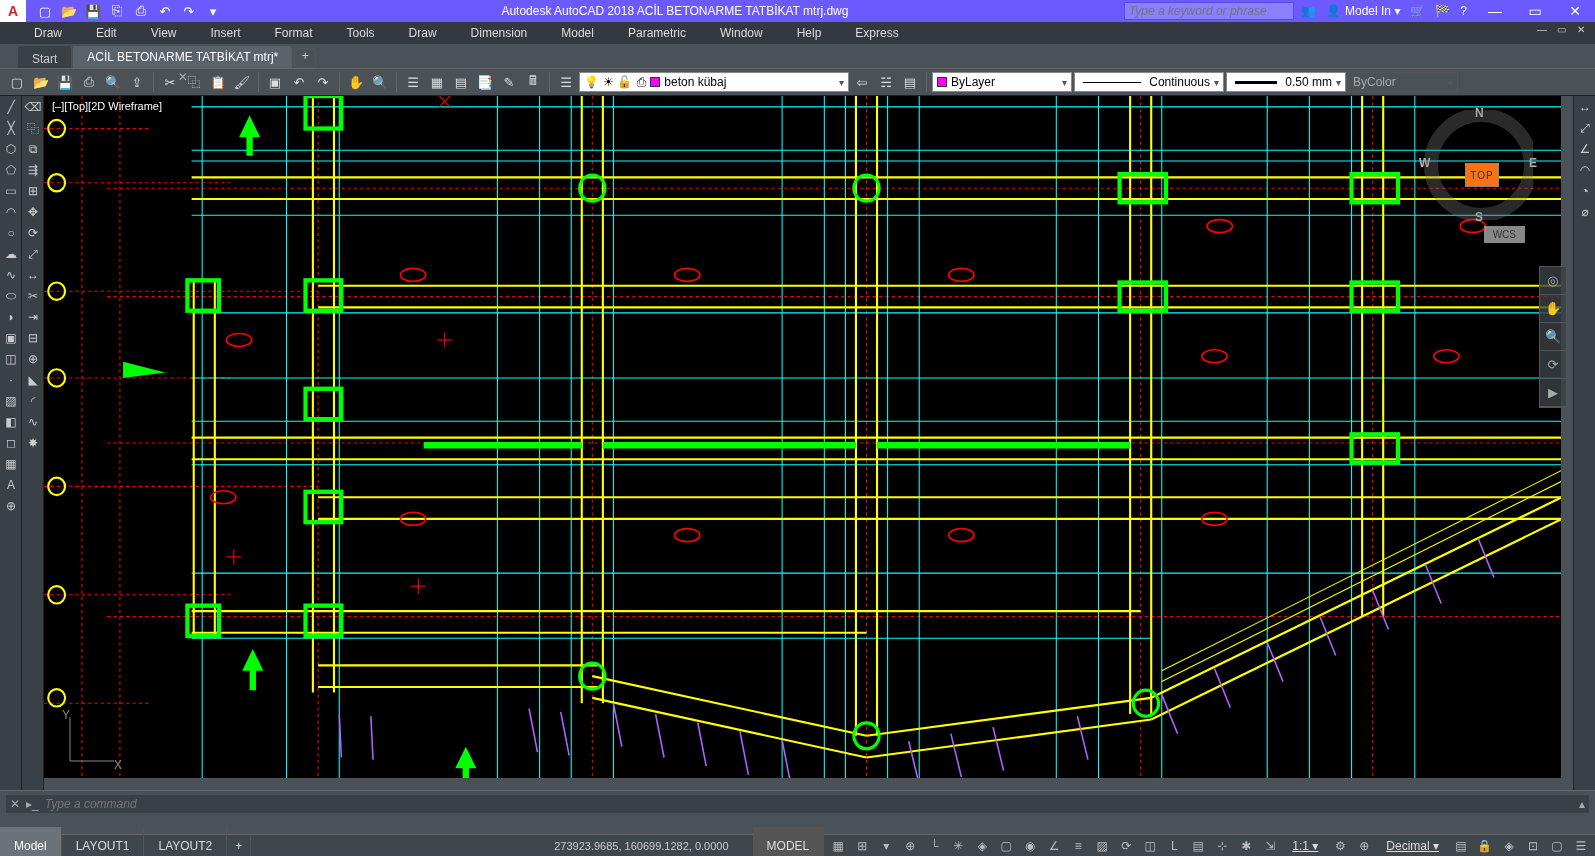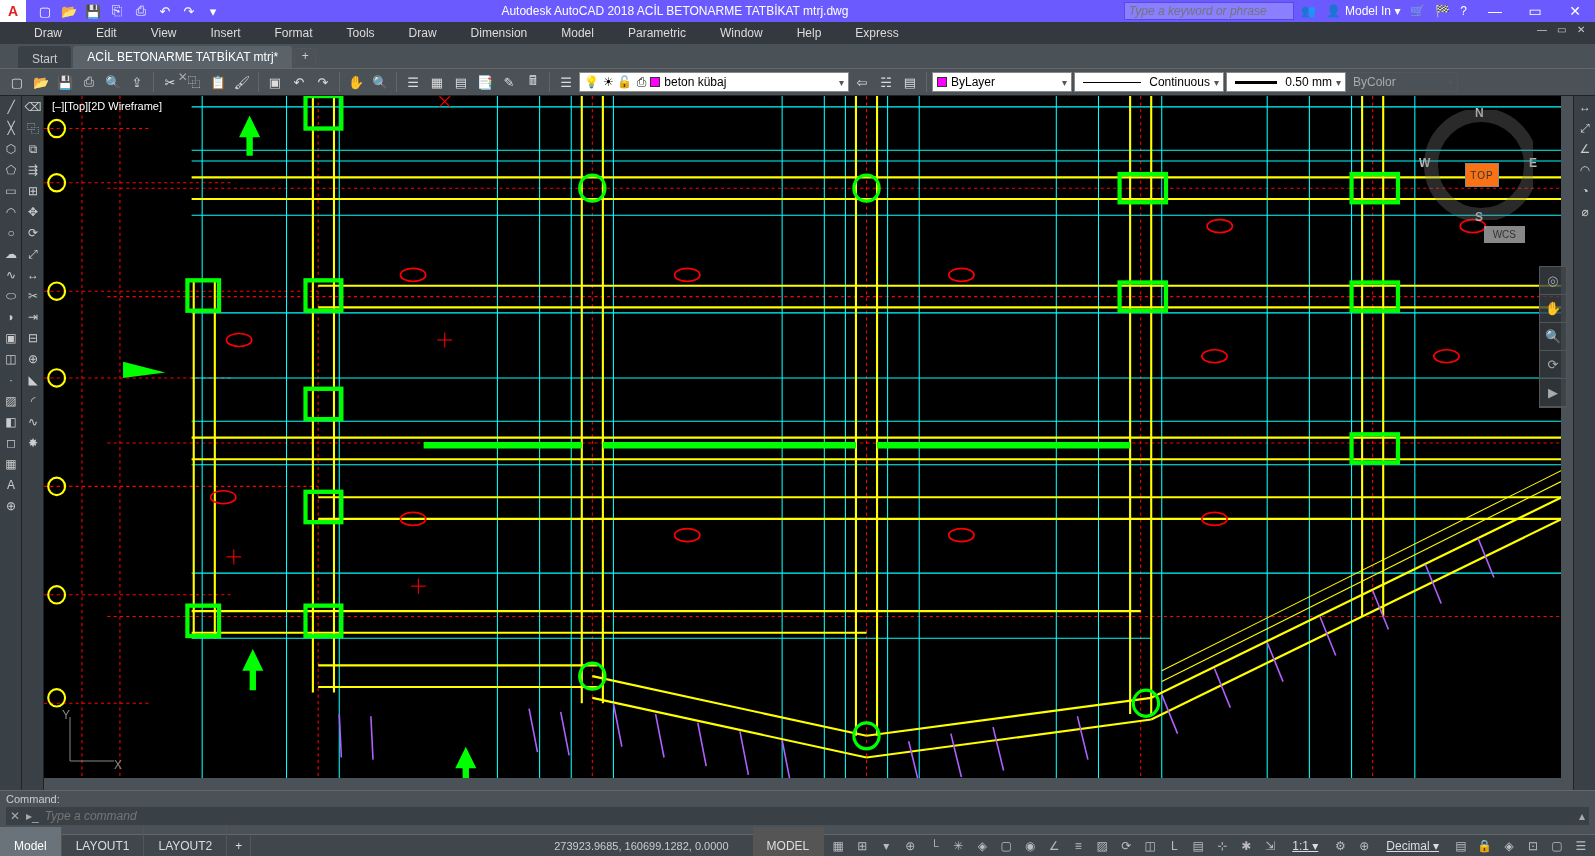--- a/index.html
+++ b/index.html
@@ -468,21 +468,20 @@
     <div class="pbtn">↔</div>
     <div class="pbtn">⤢</div>
     <div class="pbtn">∠</div>
     <div class="pbtn">◠</div>
     <div class="pbtn">◔</div>
     <div class="pbtn">⌀</div>
   </div>
 </div>
 
 <div class="command-area">
-  <div class="hist">Command:</div>
   <div class="input-row">
     <span style="color:#aaa;">✕</span>
     <span style="color:#aaa;">▸_</span>
     <input placeholder="Type a command" style="">
     <span style="color:#aaa;">▴</span>
   </div>
 </div>
 
 <div class="status">
   <div class="stab active">Model</div>

